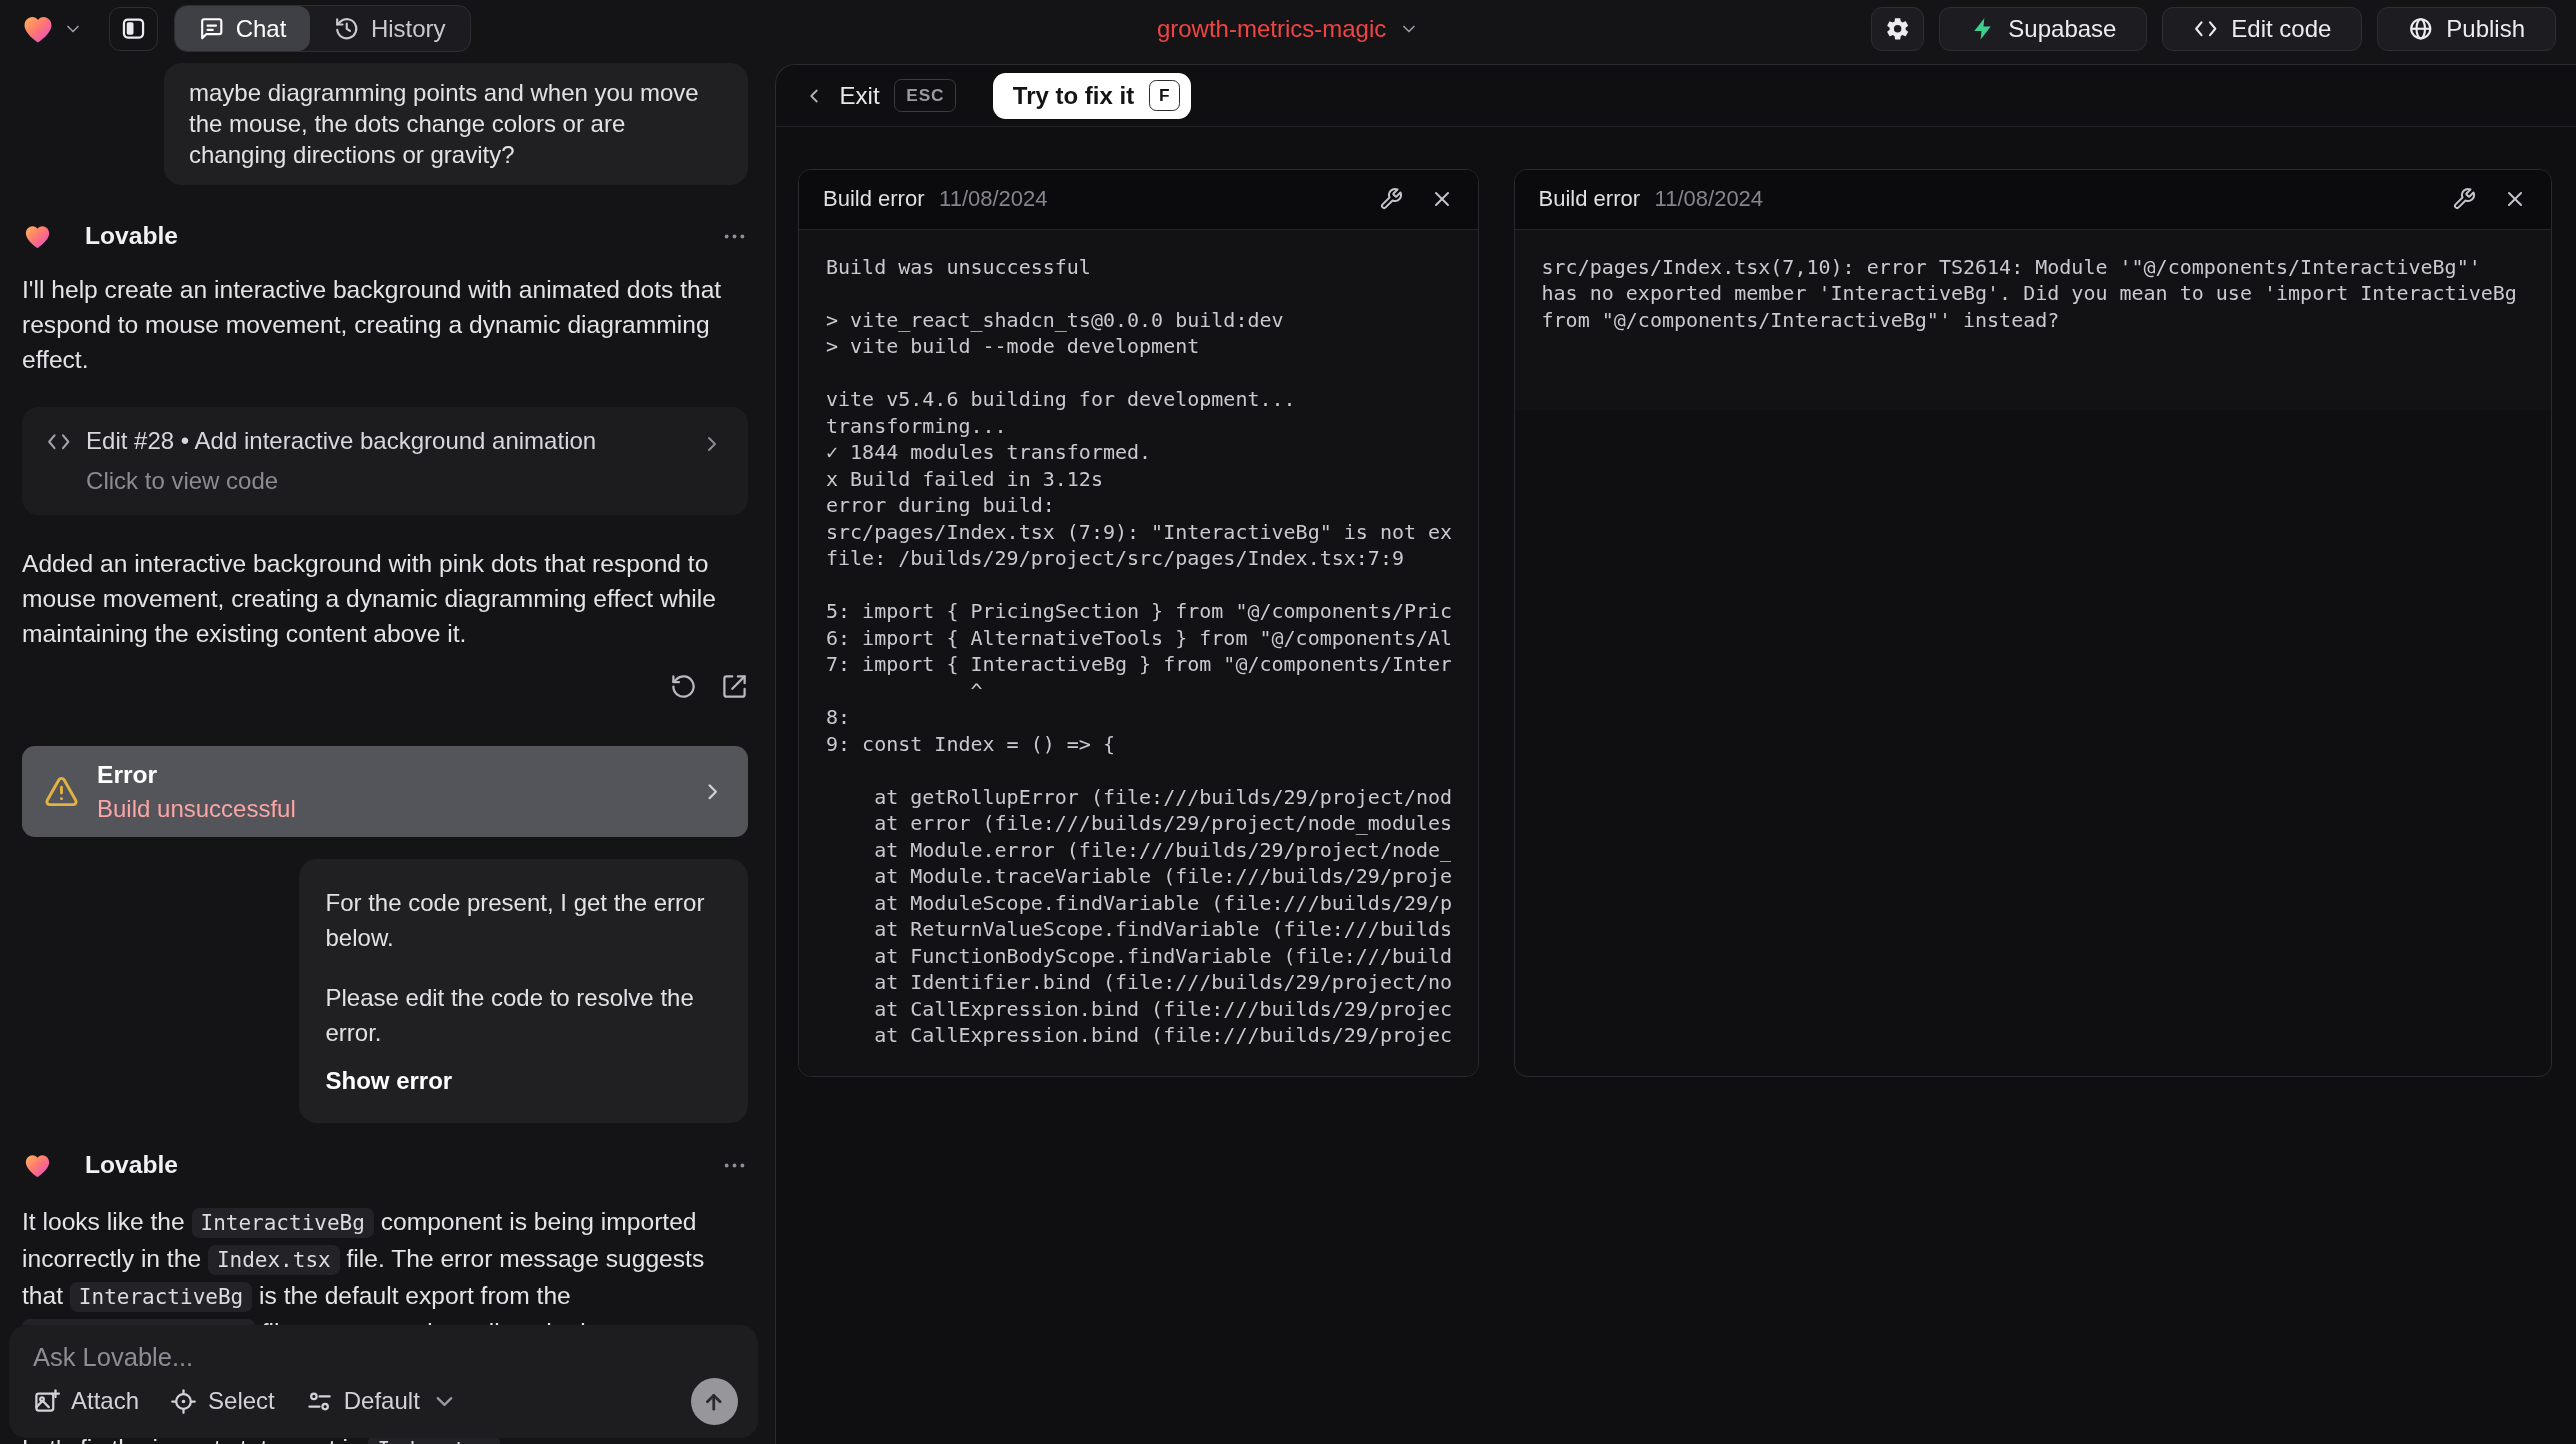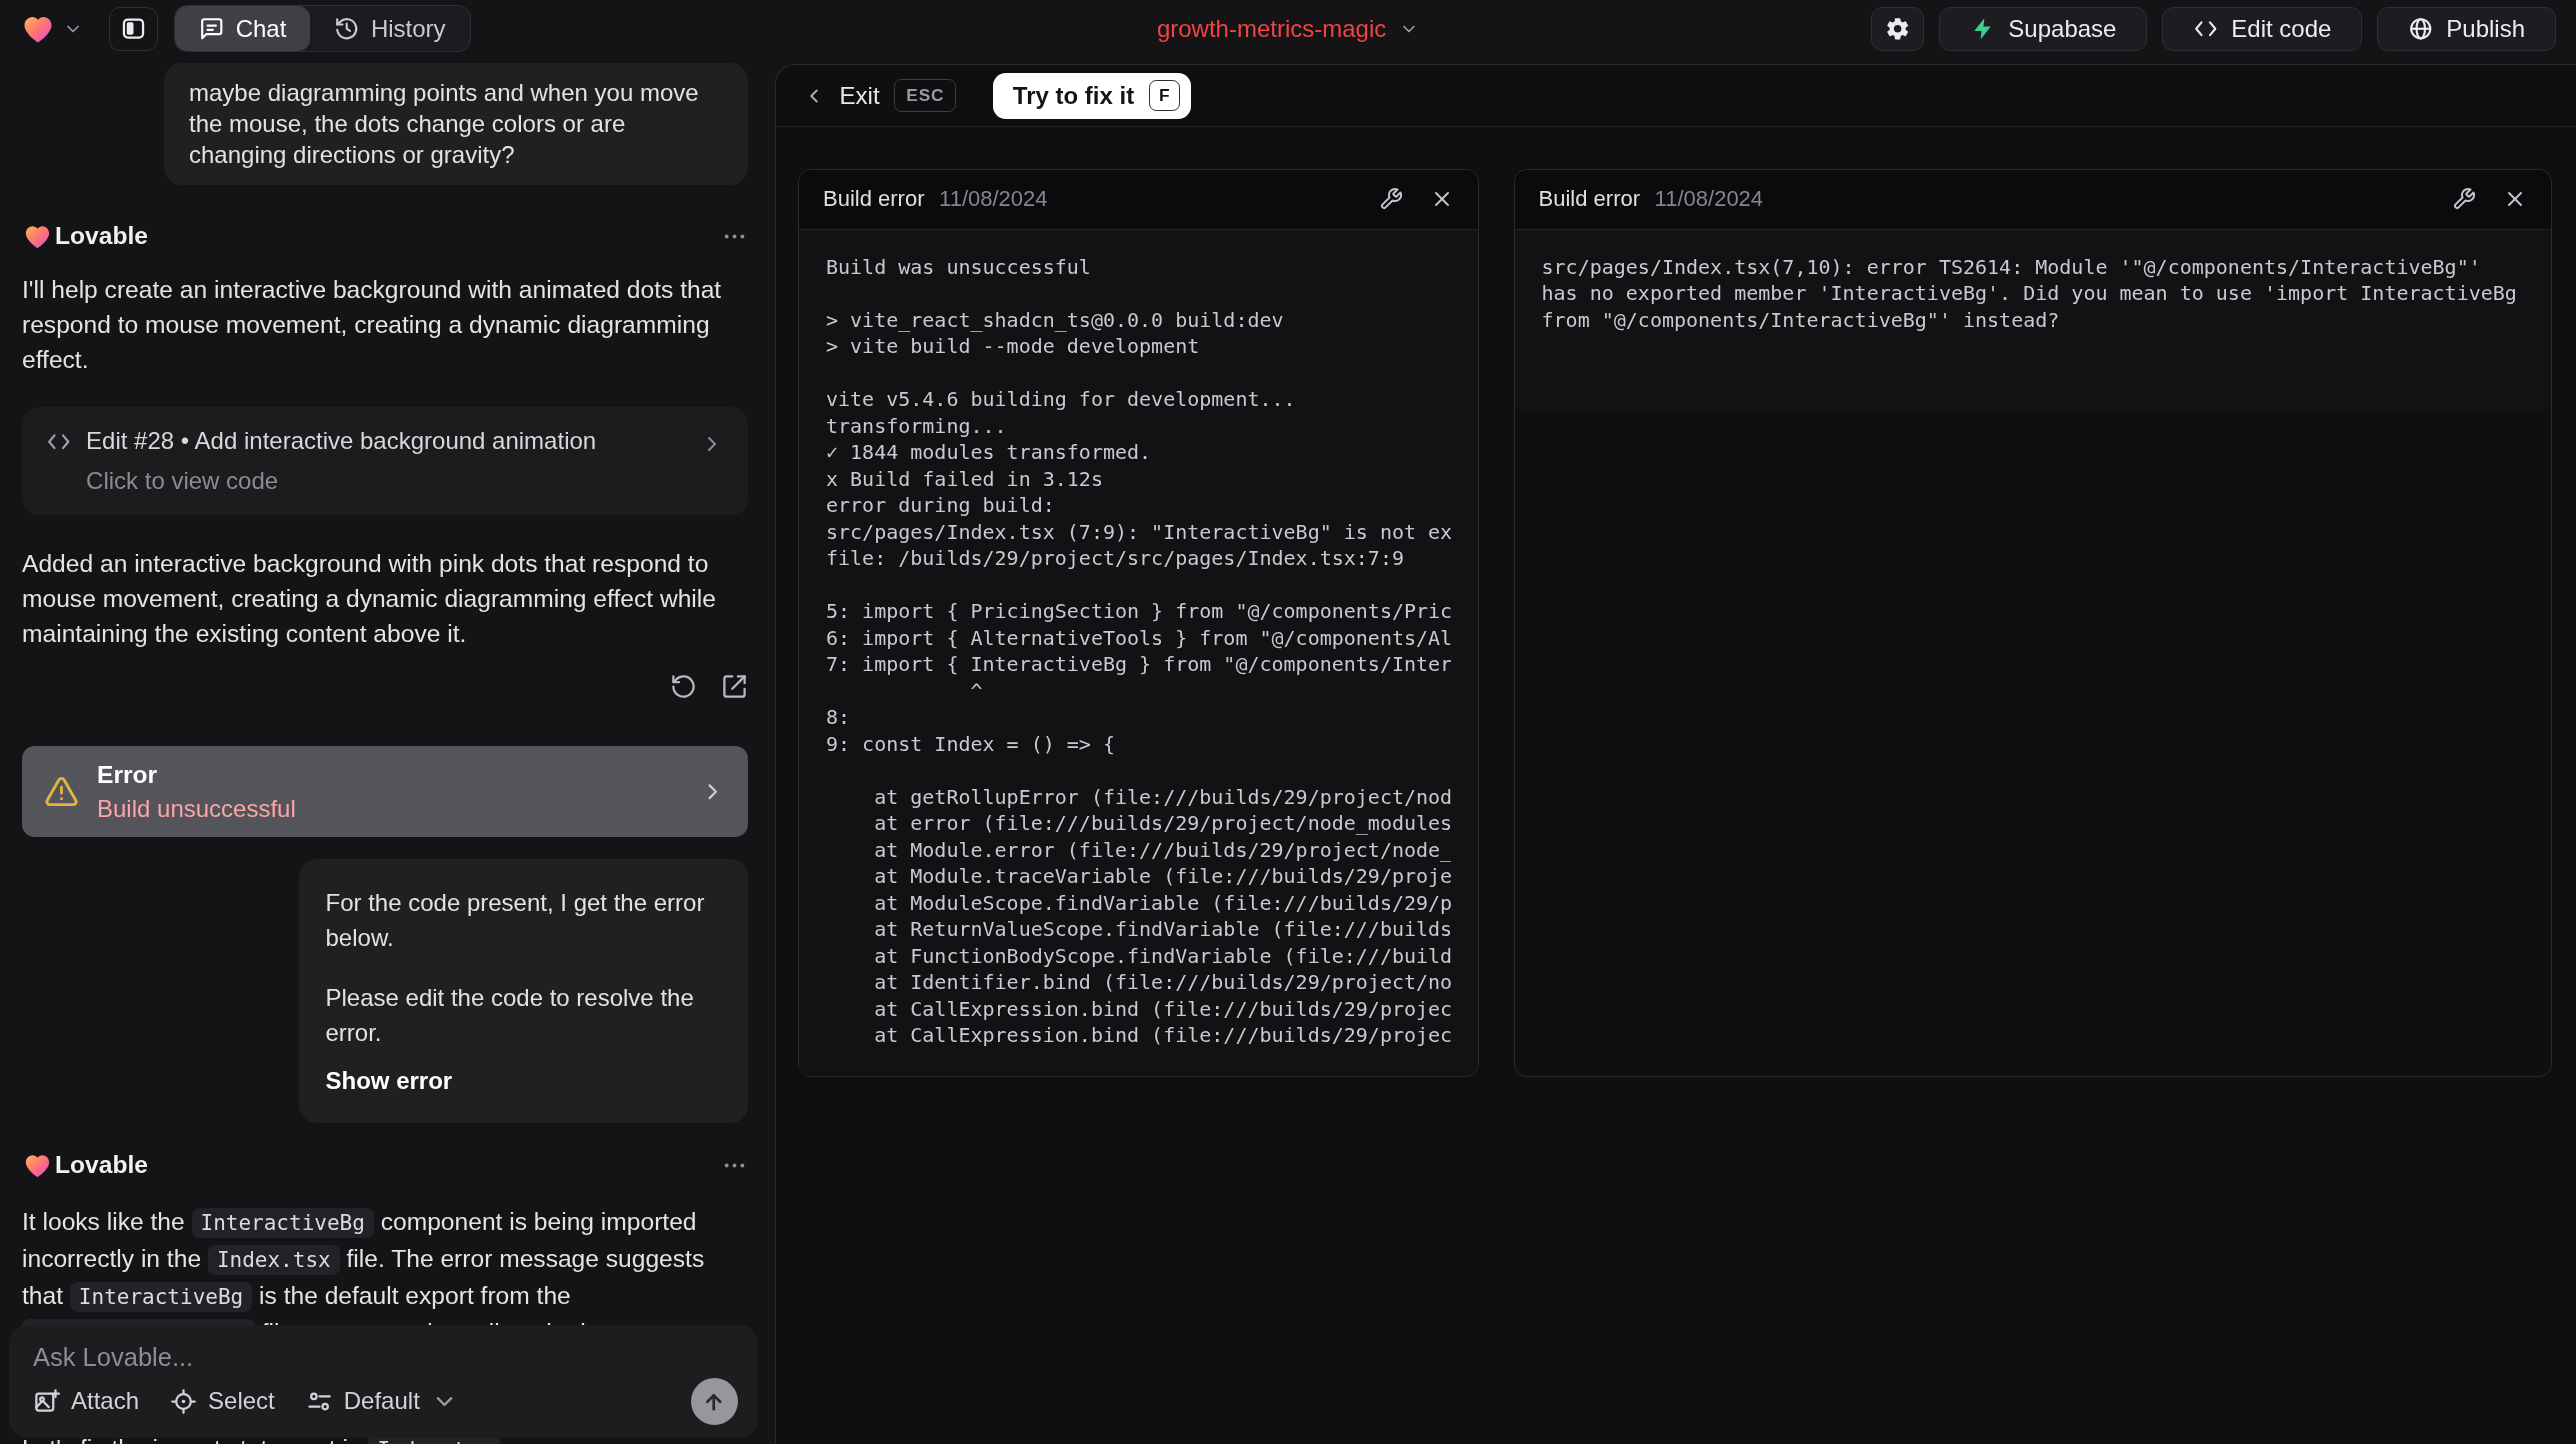--- a/index.html
+++ b/index.html
@@ -56,21 +56,21 @@
   }
   .bubble {
     background:#202023; border-radius:18px; padding:14.6px 25.5px;
     font-size:24px; line-height:31px; color:#e2e2e5;
     margin-left:auto; max-width:584px;
   }
   .bubble-2 { max-width:449px; padding:25.5px 27px; }
   .bubble-2 p { margin:0; line-height:35px; }
   .bubble-2 .sp1 { margin-top:25.5px; }
   .bubble-2 .show-error { margin-top:12.8px; font-weight:bold; color:#ffffff; }
-  .agent-row { display:flex; align-items:center; gap:2px; margin-top:36px; }
+  .agent-row { display:flex; align-items:center; gap:32px; margin-top:36px; }
   .agent-row .avatar svg { width:31px; height:31px; }
   .agent-name { font-size:24.6px; font-weight:600; color:#f1f1f3; }
   .agent-row .more { margin-left:auto; color:#8f8f96; }
   .para { margin-top:20px; font-size:24.6px; line-height:35px; color:#e4e4e7; }
   .inline-code {
     font-family:"DejaVu Sans Mono", monospace; font-size:21px;
     background:#232327; border-radius:7.3px; padding:2.7px 9px; color:#dcdce0;
   }
   .edit-card {
     margin-top:30px; background:#1c1c1f; border-radius:16.4px; padding:20px 24px;

